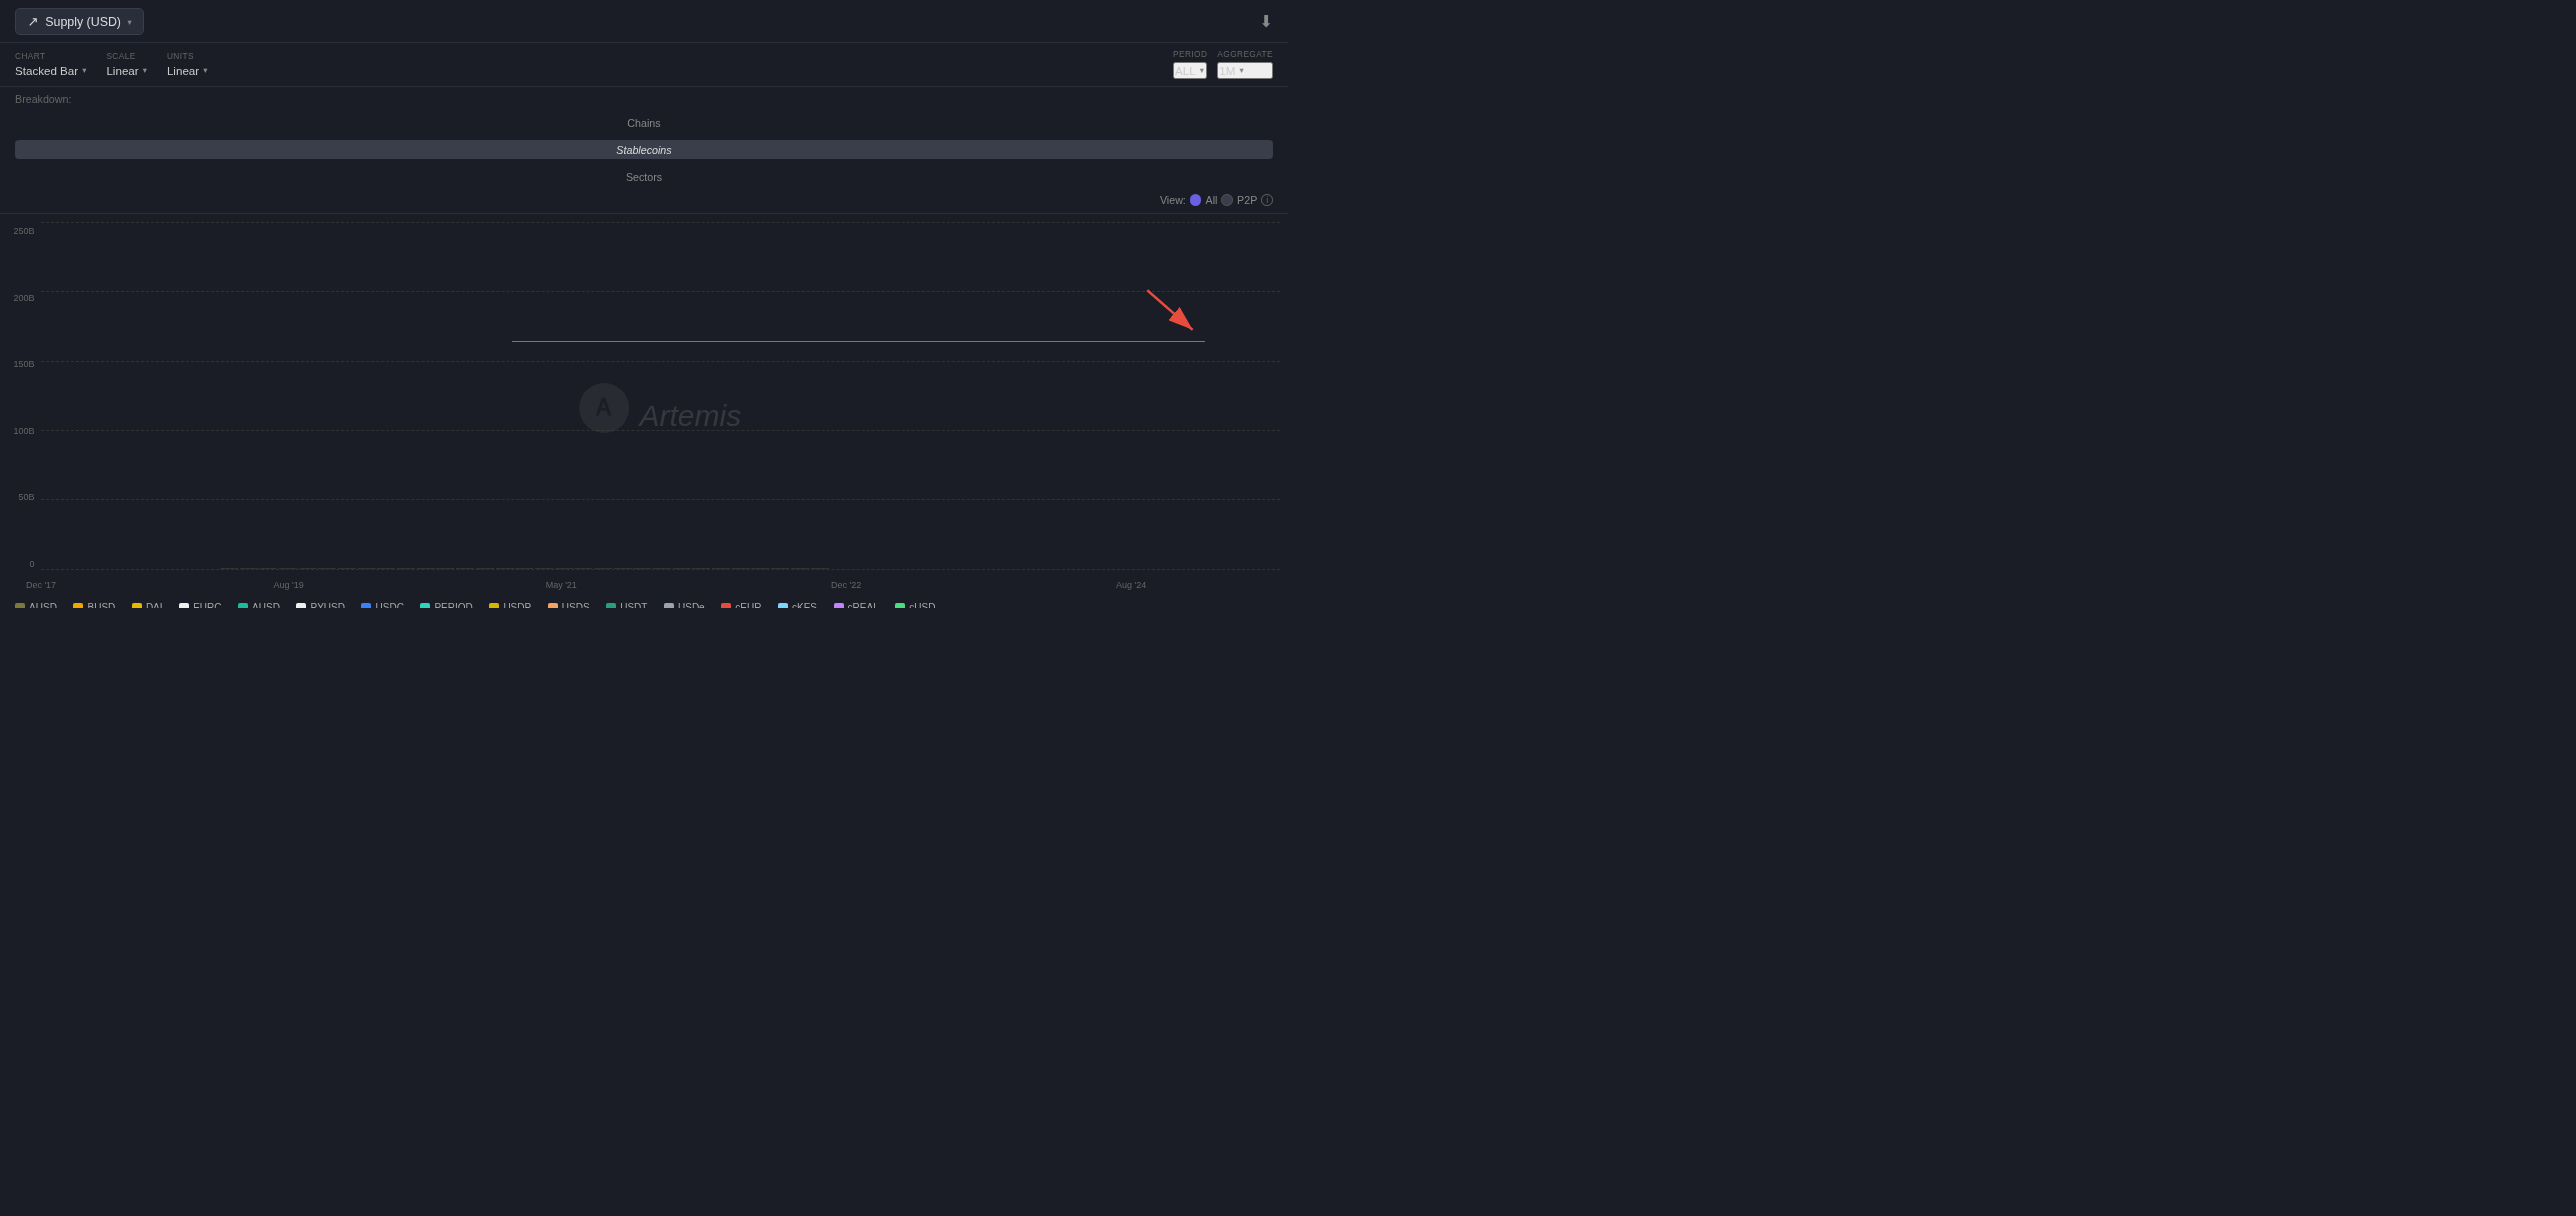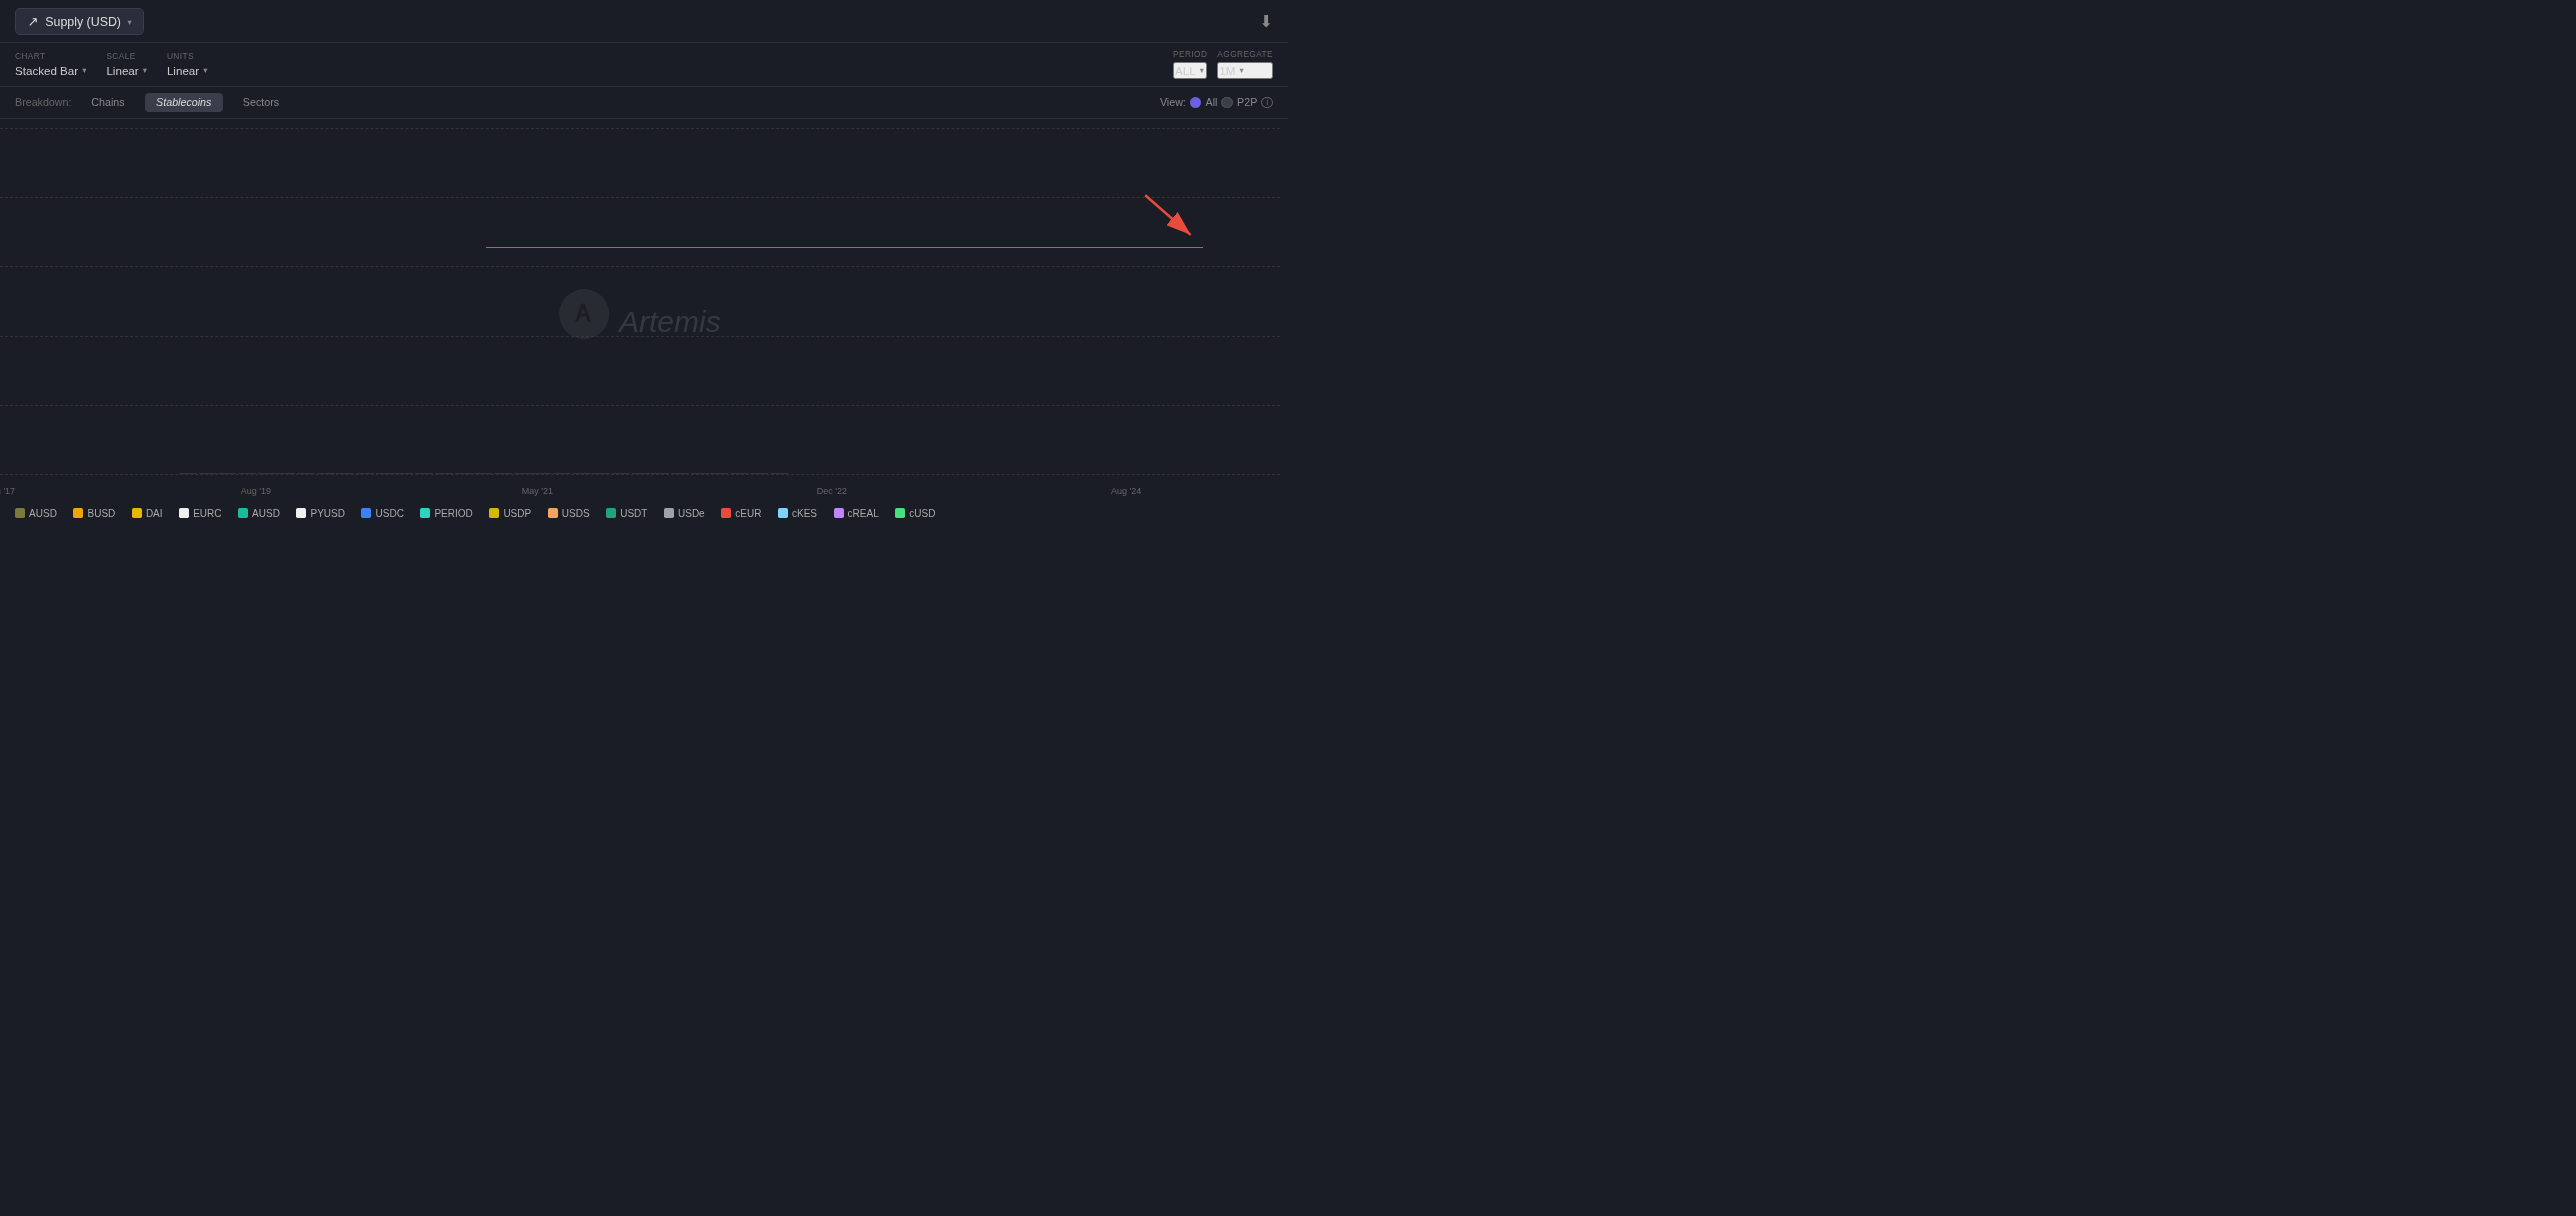--- a/index.html
+++ b/index.html
@@ -87,24 +87,24 @@
     .period-select {
       display: flex;
       align-items: center;
       gap: 4.1px;
       color: #ccc;
       font-size: 11.6px;
       cursor: pointer;
     }
     .breakdown-bar {
       display: flex;
-      align-items: center;
       padding: 6.6px 15px;
       gap: 8.3px;
       border-bottom: 0.8px solid #2a2d3a;
+      flex-direction: column;
     }
     .breakdown-label {
       font-size: 10.7px;
       color: #666;
     }
     .breakdown-btn {
       padding: 3.3px 11.6px;
       border-radius: 4.1px;
       border: none;
       background: none;
@@ -339,20 +339,28 @@
     <div class="view-option">
       <div class="radio-dot inactive"></div>
       <span>P2P</span>
       <div class="info-icon">i</div>
     </div>
   </div>
 </div>
 
 <div class="chart-area">
 
+  <div class="y-axis">
+    <span>250B</span>
+    <span>200B</span>
+    <span>150B</span>
+    <span>100B</span>
+    <span>50B</span>
+    <span>0</span>
+  </div>
 
   <div class="chart-inner" id="chart-inner">
 
     <div class="grid-lines">
       <div class="grid-line" style="top:0%"></div>
       <div class="grid-line" style="top:20%"></div>
       <div class="grid-line" style="top:40%"></div>
       <div class="grid-line" style="top:60%"></div>
       <div class="grid-line" style="top:80%"></div>
       <div class="grid-line" style="top:100%"></div>

